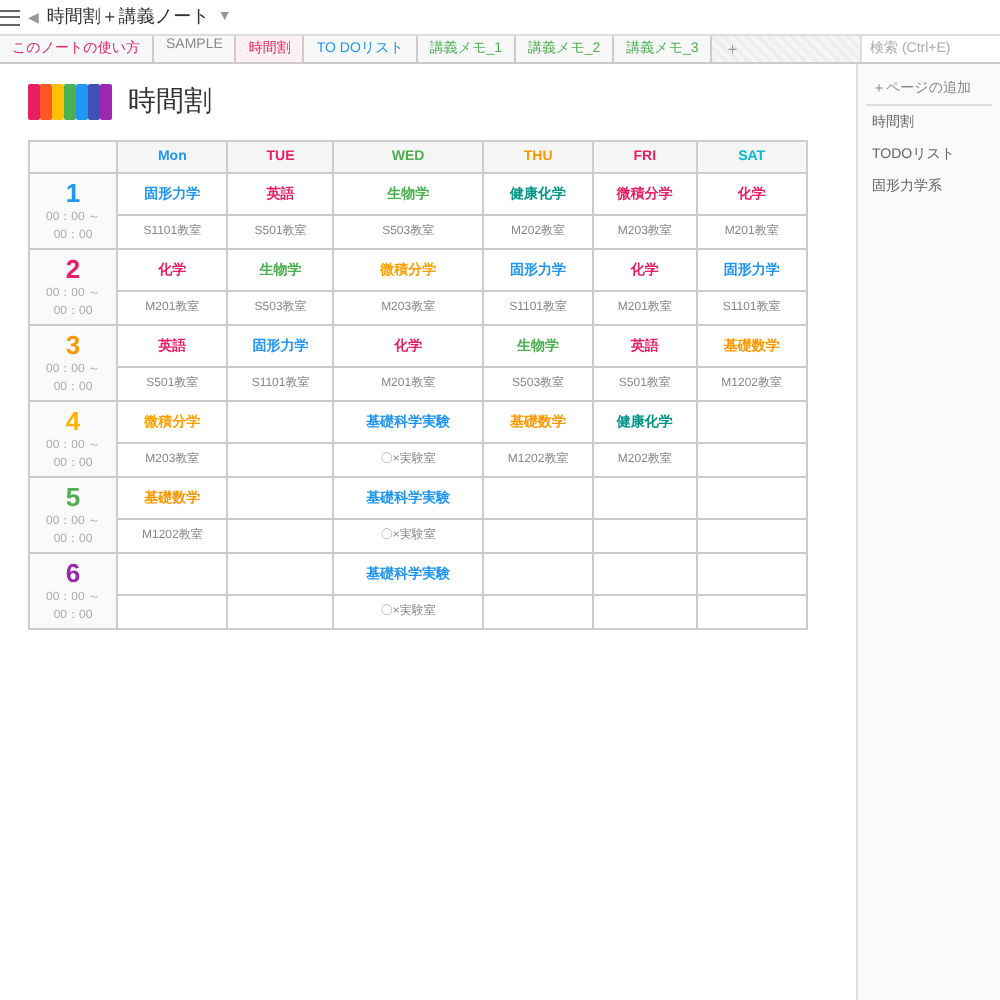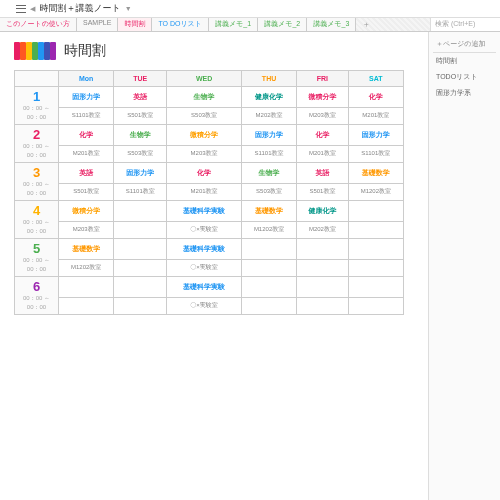--- a/index.html
+++ b/index.html
@@ -1,17 +1,17 @@
 <!DOCTYPE html>
 <html><head>
 <meta charset="utf-8">
 <style>
 *{margin:0;padding:0;box-sizing:border-box;font-family:"Meiryo",sans-serif}
 body{background:#fff;font-size:8px;width:500px;height:500px;overflow:hidden}
-.top{display:flex;align-items:center;height:18px;border-bottom:1px solid #ddd;padding:0 16px;gap:4px}
+.top{display:flex;align-items:center;height:18px;border-bottom:1px solid #ddd;padding:0 0;gap:4px}
 .menu-icon{width:10px;height:8px;display:flex;flex-direction:column;justify-content:space-between}
 .menu-icon span{height:1px;background:#666}
 .chev{font-size:7px;color:#999}
 .nb-title{font-size:9px;color:#333}
 .tabs{display:flex;height:14px;background:repeating-linear-gradient(45deg,#eee,#eee 2px,#f5f5f5 2px,#f5f5f5 4px);border-bottom:1px solid #ccc}
 .tab{padding:1px 6px;font-size:7px;border-right:1px solid #ccc;background:#f8f8f8;cursor:pointer}
 .tab.c0{color:#e91e63}.tab.c1{color:#888}.tab.c2{color:#e91e63;background:#fff0f3}.tab.c3{color:#2196f3}.tab.c4{color:#4caf50}.tab.c5{color:#4caf50}.tab.c6{color:#4caf50}
 .tab-add{padding:1px 6px;color:#999}
 .search{margin-left:auto;padding:1px 4px;color:#aaa;font-size:7px;background:#fff;border-left:1px solid #ddd;width:70px}
 .body{display:flex;height:468px}

